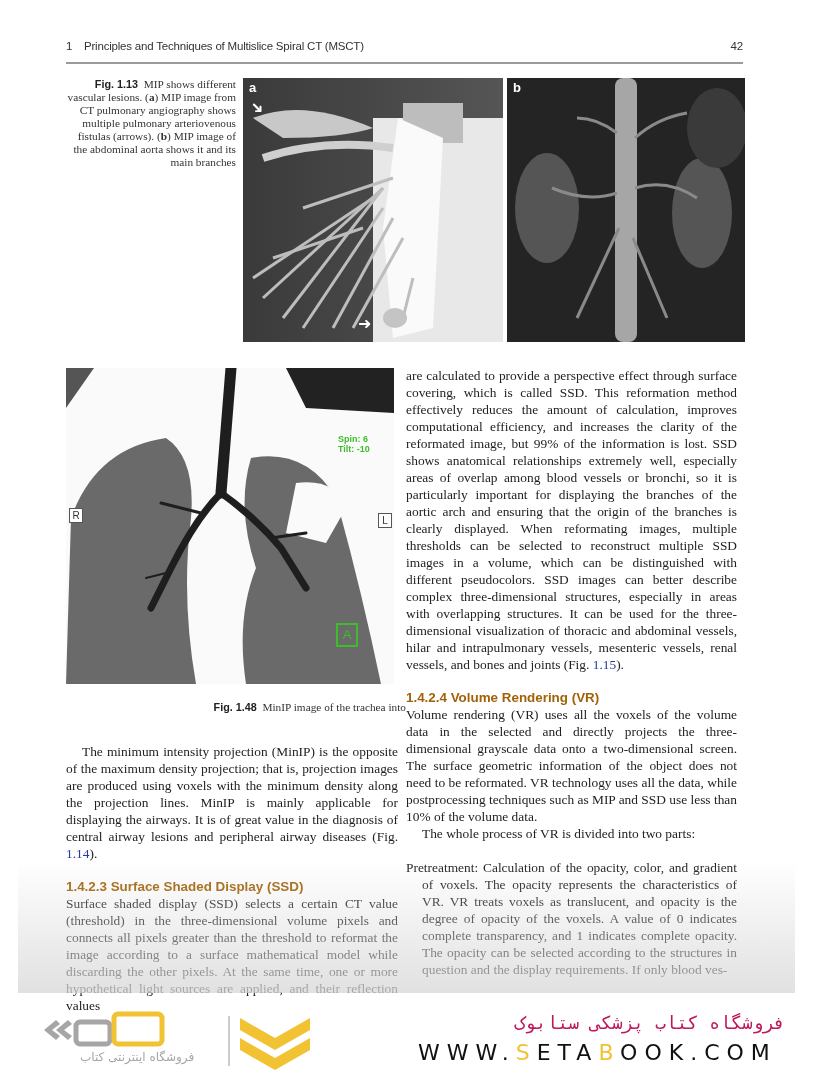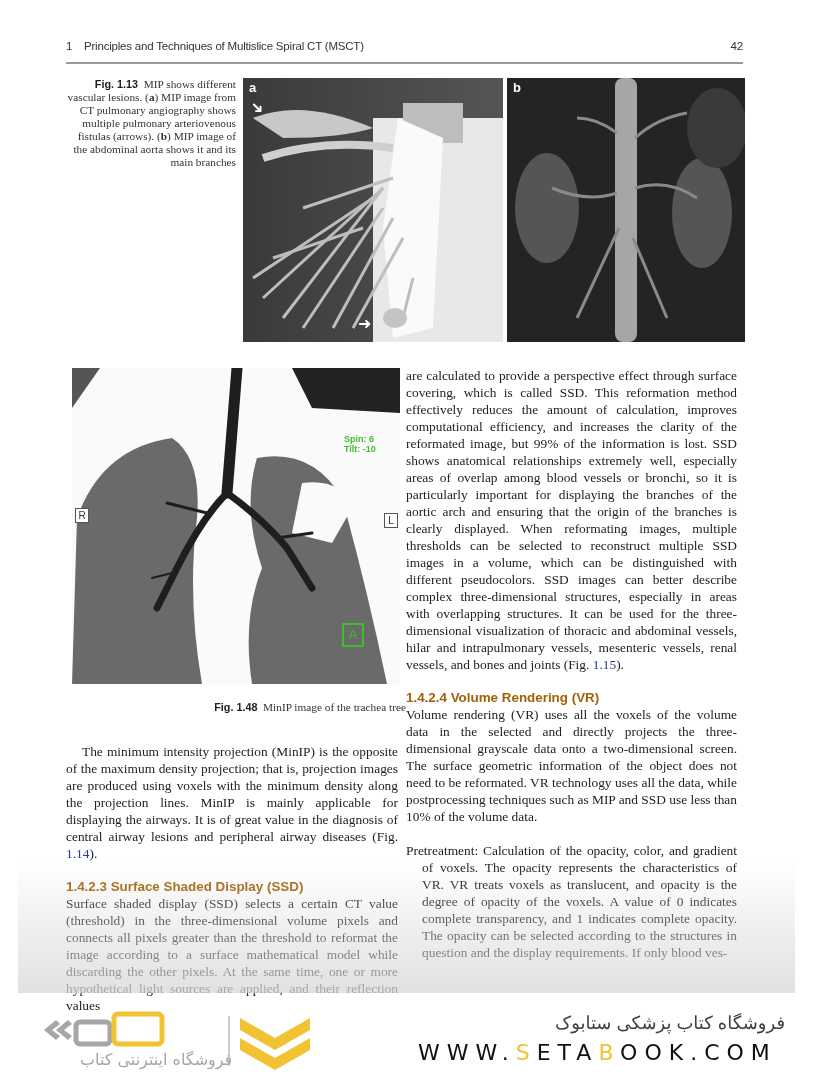--- a/index.html
+++ b/index.html
@@ -17,21 +17,21 @@
   .body{font-size:13.4px;line-height:17px;text-align:justify;color:#222;}
   .body p{margin:0;}
   .indent{text-indent:16px;}
   .h3{font-family:"Liberation Sans",sans-serif;font-weight:bold;font-size:13.4px;color:#a16207;}
   .link{color:#2a3a9a;}
   .hang{padding-left:16px;text-indent:-16px;}
   .fade{left:18px;top:860px;width:777px;height:133px;background:linear-gradient(to bottom,rgba(255,255,255,0),rgba(215,215,215,0.75));pointer-events:none;}
   .panel-label{font-family:"Liberation Sans",sans-serif;font-weight:bold;color:#fff;font-size:13px;}
   .green{color:#3dbd2a;font-family:"Liberation Sans",sans-serif;font-weight:bold;font-size:9px;line-height:10px;}
   .rl{font-family:"Liberation Sans",sans-serif;font-size:10px;color:#333;border:1px solid #555;background:#fff;width:12px;height:13px;text-align:center;line-height:13px;}
-  .footer-fa{font-family:Liberation Sans, sans-serif;font-size:18px;color:#404040;direction:rtl;}
+  .footer-fa{font-family:Liberation Mono, monospace;font-size:18px;color:#be185d;direction:rtl;}
   .footer-url{font-family:"DejaVu Sans",sans-serif;font-size:22px;letter-spacing:7px;color:#111;}
   .footer-url .y{color:#f1c232;}
 </style>
 </head>
 <body>
 
 <div class="abs runhead">
   <span class="chap">1</span>
   <span class="title">Principles and Techniques of Multislice Spiral CT (MSCT)</span>
   <span class="pnum">42</span>
@@ -87,21 +87,21 @@
         <path d="M128 110 Q160 100 190 120"></path>
       <path d="M110 55 Q90 40 70 40"></path>
         <path d="M128 60 Q150 40 180 35"></path>
       <path d="M112 150 L70 240"></path>
         <path d="M126 160 L160 240"></path>
     </g>
   </svg>
   <span class="abs panel-label" style="left:6px;top:2px;">b</span>
 </div>
 
-<div class="abs fig" style="left:72px;top:368px;width:328px;height:316px;background:#0c4a6e;">
+<div class="abs fig" style="left:66px;top:368px;width:328px;height:316px;background:#0c4a6e;">
   <svg width="328" height="316" viewBox="0 0 328 316">
     <rect width="328" height="316" fill="#fafafa"></rect>
     <path d="M0 0 L28 0 L0 40 Z" fill="#555"></path>
     <path d="M220 0 L328 0 L328 45 L240 40 Z" fill="#222"></path>
     <path d="M5 150 Q30 80 100 70 Q130 90 125 150 Q115 230 130 316 L0 316 Z" fill="#6a6a6a"></path>
     <path d="M185 90 Q240 80 270 130 Q295 220 315 316 L180 316 Q170 250 190 200 Q170 140 185 90 Z" fill="#6a6a6a"></path>
     <path d="M230 115 Q270 110 280 140 L260 175 L220 165 Z" fill="#fafafa"></path>
     <g stroke="#1e1e1e" fill="none" stroke-linecap="round">
       <path d="M165 0 L155 125" stroke-width="11"></path>
       <path d="M155 125 Q130 150 105 200 L85 240" stroke-width="7"></path>
@@ -114,49 +114,50 @@
   <div class="abs green" style="left:272px;top:66px;">
     <div>Spin: 6</div>
     <div>Tilt: -10</div>
   </div>
   <div class="abs rl" style="left:3px;top:140px;">R</div>
   <div class="abs rl" style="left:312px;top:145px;">L</div>
   <div class="abs" style="left:270px;top:255px;width:18px;height:20px;border:2px solid #3dbd2a;color:#3dbd2a;font-family:'Liberation Sans',sans-serif;font-size:13px;text-align:center;line-height:20px;">A</div>
 </div>
 
 <div class="abs caption" style="left:66px;top:701px;width:340px;">
-  <span class="lbl">Fig. 1.48</span>&nbsp;&nbsp;<span>MinIP image of the trachea tree</span>
+  <span class="lbl">Fig. 1.48</span>&nbsp;&nbsp;<span>MinIP image of the trachea into</span>
 </div>
 
 <div class="abs body" style="left:66px;top:743px;width:332px;">
   <p class="indent"><span>The minimum intensity projection (MinIP) is the opposite of the maximum density projection; that is, projection images are produced using voxels with the minimum density along the projection lines. MinIP is mainly applicable for displaying the airways. It is of great value in the diagnosis of central airway lesions and peripheral airway diseases (Fig. </span><span class="link">1.14</span><span>).</span></p>
   <div class="h3" style="margin-top:16px;">1.4.2.3 Surface Shaded Display (SSD)</div>
   <p>Surface shaded display (SSD) selects a certain CT value (threshold) in the three-dimensional volume pixels and connects all pixels greater than the threshold to reformat the image according to a surface mathematical model while discarding the other pixels. At the same time, one or more hypothetical light sources are applied, and their reflection values</p>
 </div>
 
 <div class="abs body" style="left:390px;top:367px;width:331px;margin-left:16px;">
   <p><span>are calculated to provide a perspective effect through surface covering, which is called SSD. This reformation method effectively reduces the amount of calculation, improves computational efficiency, and increases the clarity of the reformated image, but 99% of the information is lost. SSD shows anatomical relationships extremely well, especially areas of overlap among blood vessels or bronchi, so it is particularly important for displaying the branches of the aortic arch and ensuring that the origin of the branches is clearly displayed. When reformating images, multiple thresholds can be selected to reconstruct multiple SSD images in a volume, which can be distinguished with different pseudocolors. SSD images can better describe complex three-dimensional structures, especially in areas with overlapping structures. It can be used for the three-dimensional visualization of thoracic and abdominal vessels, hilar and intrapulmonary vessels, mesenteric vessels, renal vessels, and bones and joints (Fig. </span><span class="link">1.15</span><span>).</span></p>
   <div class="h3" style="margin-top:16px;">1.4.2.4 Volume Rendering (VR)</div>
   <p>Volume rendering (VR) uses all the voxels of the volume data in the selected and directly projects the three-dimensional grayscale data onto a two-dimensional screen. The surface geometric information of the object does not need to be reformated. VR technology uses all the data, while postprocessing techniques such as MIP and SSD use less than 10% of the volume data.</p>
+  <p class="indent">The whole process of VR is divided into two parts:</p>
   <p class="hang" style="margin-top:17px;">Pretreatment: Calculation of the opacity, color, and gradient of voxels. The opacity represents the characteristics of VR. VR treats voxels as translucent, and opacity is the degree of opacity of the voxels. A value of 0 indicates complete transparency, and 1 indicates complete opacity. The opacity can be selected according to the structures in question and the display requirements. If only blood ves-</p>
 </div>
 
 <div class="abs fade"></div>
 
 <div class="abs" style="left:40px;top:1008px;width:280px;height:66px;">
   <svg width="280" height="66" viewBox="0 0 280 66">
     <g fill="#a6a6a6">
       <path d="M4 22 L16 12 L20 16 L12 22 L20 28 L16 32 Z"></path>
       <path d="M16 22 L28 12 L32 16 L24 22 L32 28 L28 32 Z"></path>
       <rect x="36" y="14" width="34" height="22" rx="4" fill="none" stroke="#a6a6a6" stroke-width="5"></rect>
     </g>
     <rect x="74" y="6" width="48" height="30" rx="4" fill="none" stroke="#f1c232" stroke-width="5"></rect>
     <rect x="188" y="8" width="2" height="50" fill="#ccc"></rect>
     <g fill="#f1c232">
       <path d="M200 10 L235 30 L270 10 L270 22 L235 42 L200 22 Z"></path>
       <path d="M200 30 L235 50 L270 30 L270 42 L235 62 L200 42 Z"></path>
     </g>
   </svg>
-  <div class="abs" style="left:40px;top:42px;font-family:'DejaVu Sans',sans-serif;font-size:16px;color:#a6a6a6;direction:rtl;">فروشگاه اینترنتی کتاب</div>
+  <div class="abs" style="left:40px;top:42px;font-family:'DejaVu Sans',sans-serif;font-size:12px;color:#a6a6a6;direction:rtl;">فروشگاه اینترنتی کتاب</div>
 </div>
 
 <div class="abs footer-fa" style="left:500px;top:1012px;width:285px;text-align:right;">فروشگاه کتاب پزشکی ستابوک</div>
 <div class="abs footer-url" style="left:418px;top:1040px;"><span>WWW.</span><span class="y">S</span><span>ETA</span><span class="y">B</span><span>OOK.COM</span></div>
 
 </body></html>

